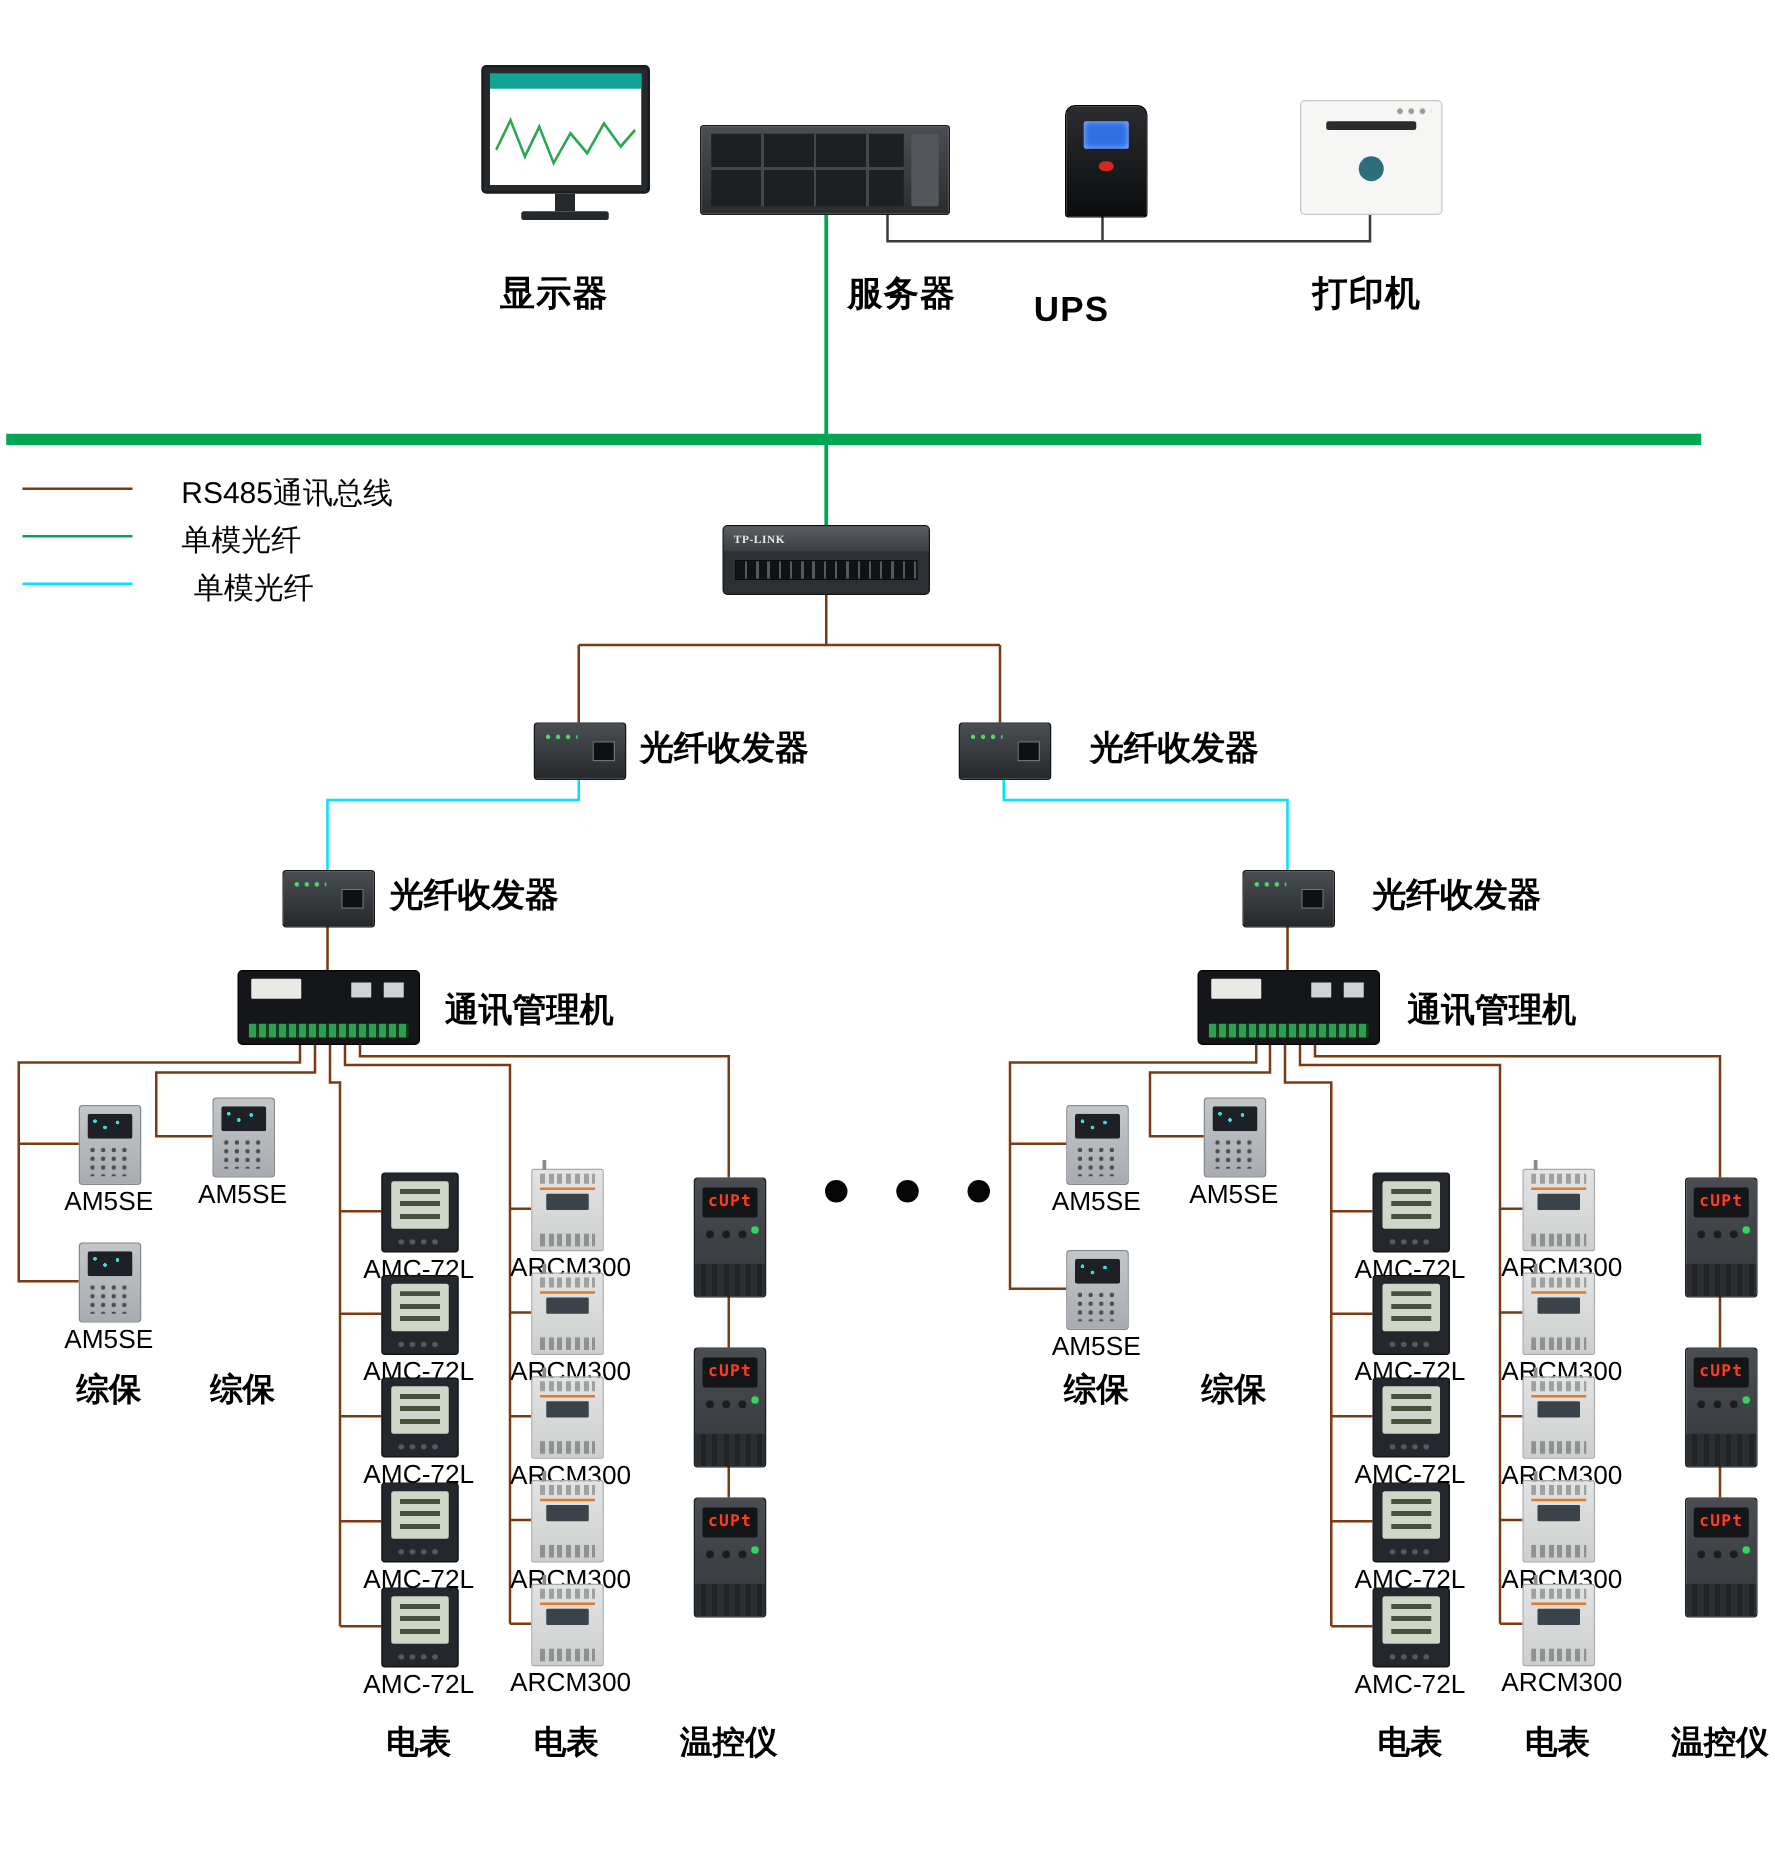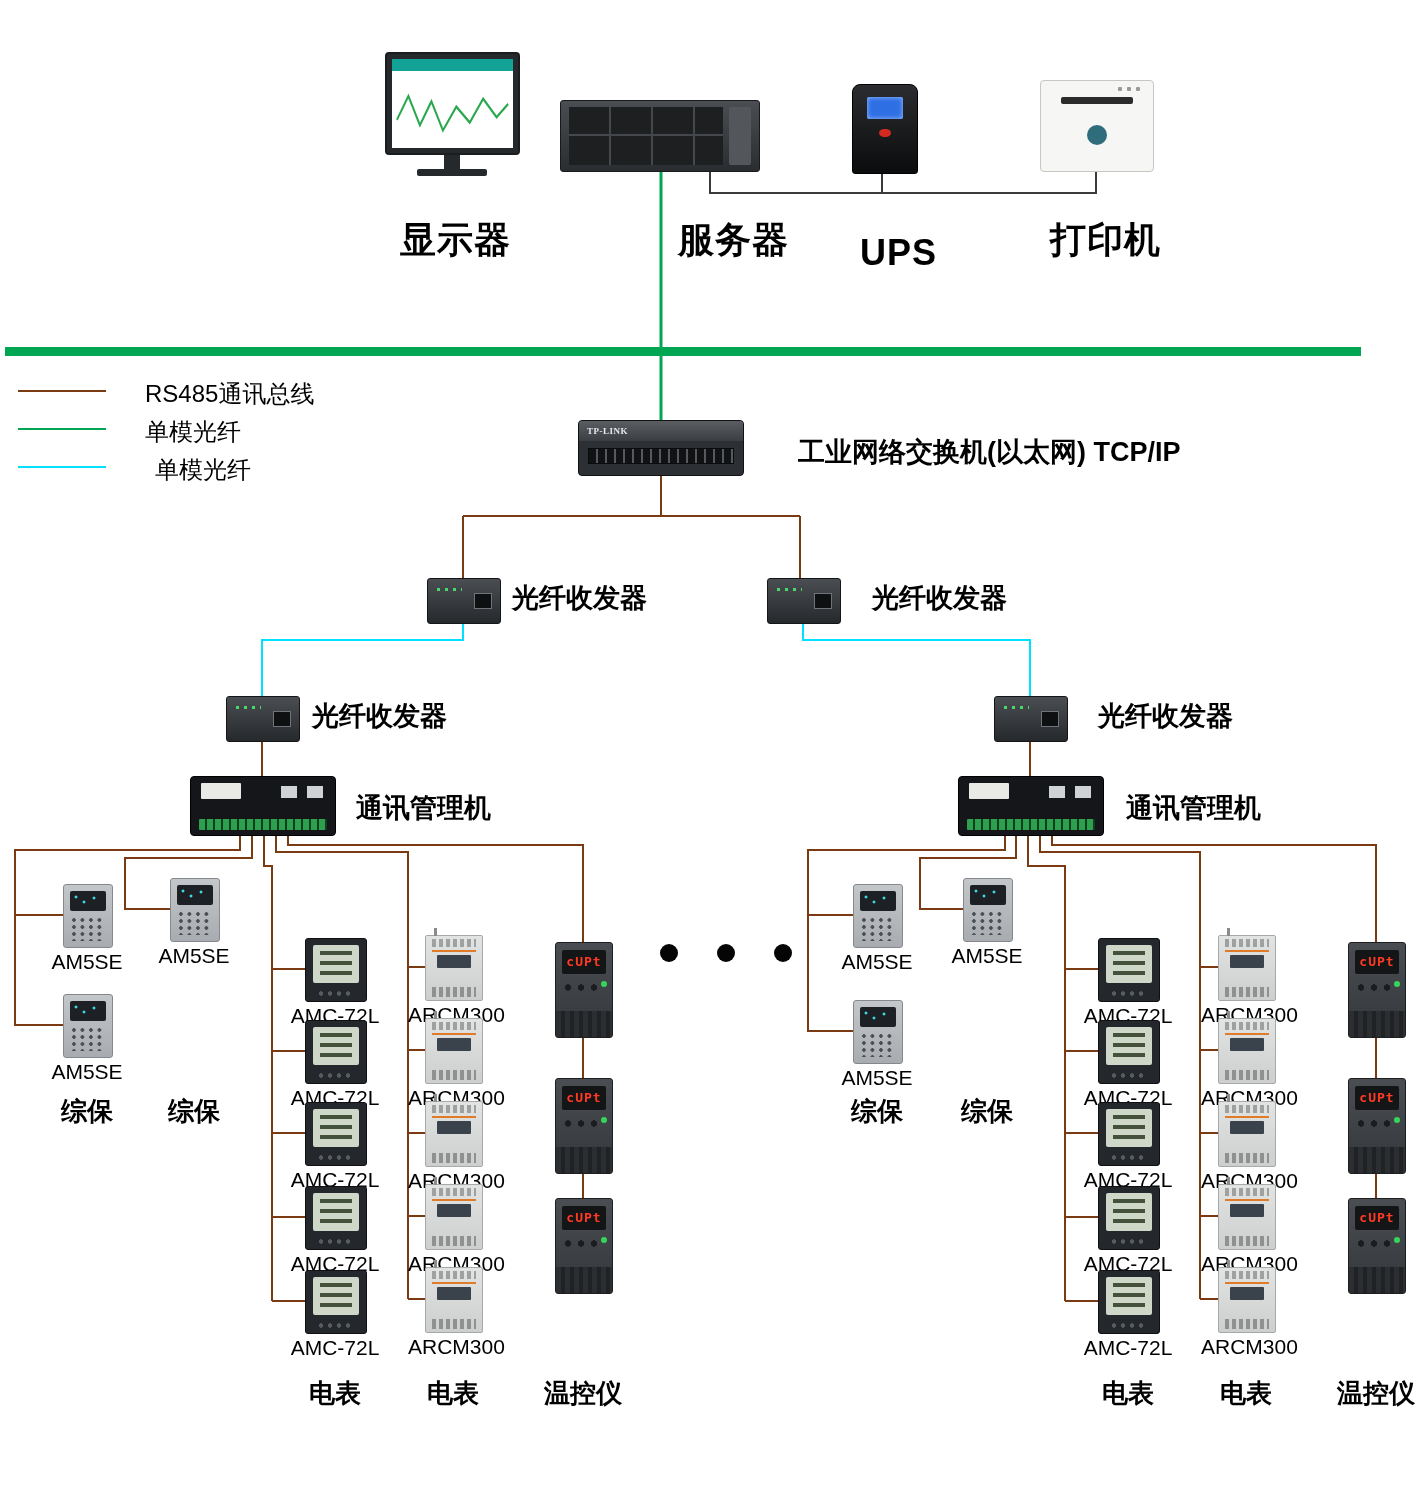--- a/index.html
+++ b/index.html
@@ -1,21 +1,21 @@
 <!DOCTYPE html>
 <html><head>
 <meta charset="utf-8">
 <style>
   html,body{margin:0;padding:0;background:#fff;}
   #stage{position:relative;width:1420px;height:1500px;background:#fff;overflow:hidden;
          font-family:"Liberation Sans","DejaVu Sans",sans-serif;color:#000;}
   svg.wires{position:absolute;left:0;top:0;width:1420px;height:1500px;pointer-events:none;}
 
   .label{position:absolute;white-space:nowrap;}
-  .lbl-top{font-size:36px;font-weight:700;text-align:right;width:110px;letter-spacing:1px;}
+  .lbl-top{font-size:28px;font-weight:700;text-align:left;width:110px;letter-spacing:1px;}
   .lbl-mid{font-size:27px;font-weight:700;}
   .lbl-legend{font-size:24px;font-weight:500;}
   .lbl-dev{font-size:21px;font-weight:400;text-align:center;width:90px;}
   .lbl-cat{font-size:26px;font-weight:700;text-align:center;width:90px;}
 
   .legend-line{position:absolute;left:18px;width:88px;height:2px;}
 
   
   .monitor{position:absolute;width:135px;height:103px;background:#26292c;border:2px solid #1a1c1e;border-radius:4px;padding:5px;box-sizing:border-box;}
   .mon-screen{width:100%;height:100%;background:#fff;position:relative;overflow:hidden;}
@@ -136,21 +136,20 @@
   <div class="label lbl-legend" style="left:145px;top:378px">RS485通讯总线</div>
   <div class="label lbl-legend" style="left:145px;top:416px">单模光纤</div>
   <div class="label lbl-legend" style="left:155px;top:454px">单模光纤</div>
 
   <div class="switch" style="left:578px;top:420px">
     <div class="sw-top">
       <span class="sw-brand">TP-LINK</span>
     </div>
     <div class="sw-ports"></div>
   </div>
-  <div class="label lbl-mid" style="left:798px;top:434px">工业网络交换机(以太网) TCP/IP</div>
 
   <div class="transceiver" style="left:427px;top:578px">
       <div class="tr-port"></div>
       <div class="tr-leds"></div>
     </div>
   <div class="label lbl-mid" style="left:512px;top:580px">光纤收发器</div>
   <div class="transceiver" style="left:767px;top:578px">
       <div class="tr-port"></div>
       <div class="tr-leds"></div>
     </div>

